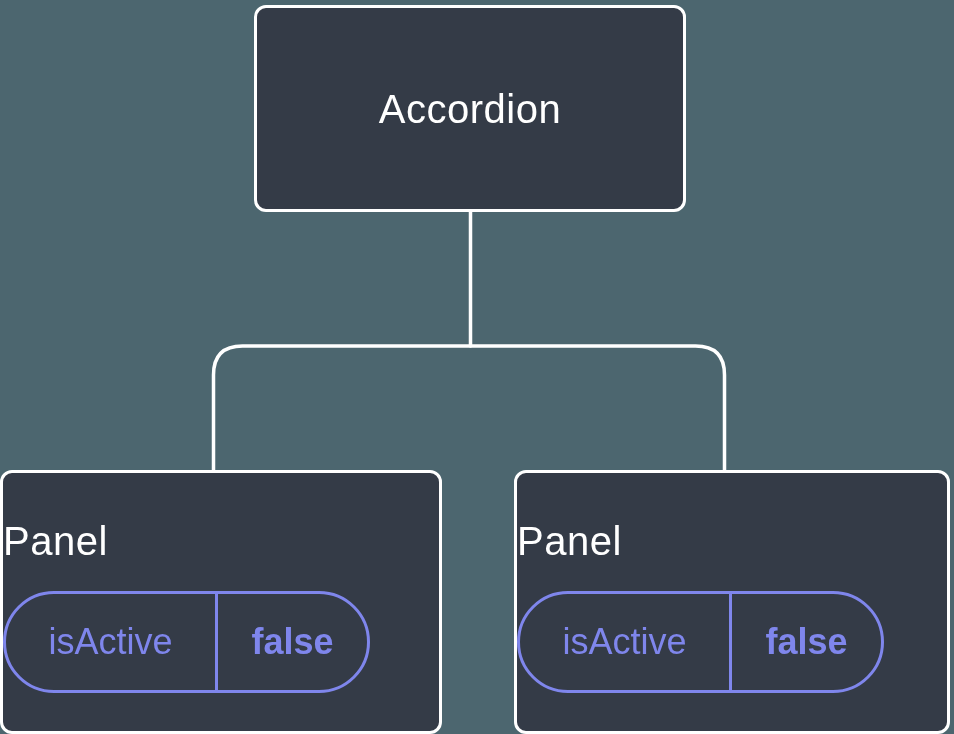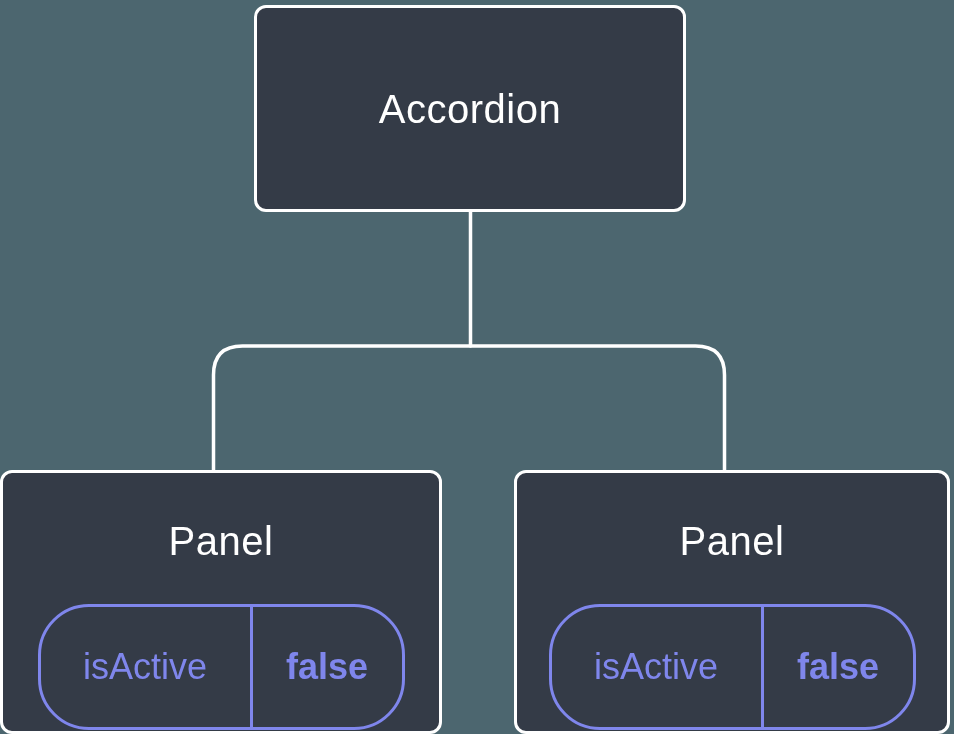--- a/index.html
+++ b/index.html
@@ -50,31 +50,31 @@
     color: #FFFFFF;
     line-height: 48px;
     white-space: nowrap;
   }
   .node-panel {
     top: 470px;
     width: 442px;
     height: 264px;
     display: flex;
     flex-direction: column;
-    align-items: center;
+    align-items: flex-start;
   }
   .node-panel.left  { left: 0px; }
   .node-panel.right { left: 514px; width: 436px; }
   .node-panel .node-title {
     margin-top: 44px;
   }
   .state-pill {
-    margin-top: 39px;
+    margin-top: 26px;
     width: 367px;
-    height: 126px;
+    height: 102px;
     box-sizing: border-box;
     border: 3px solid #7F86EC;
     border-radius: 51px;
     display: flex;
     align-items: stretch;
     color: #7F86EC;
     font-size: 36px;
   }
   .state-name {
     width: 212px;

